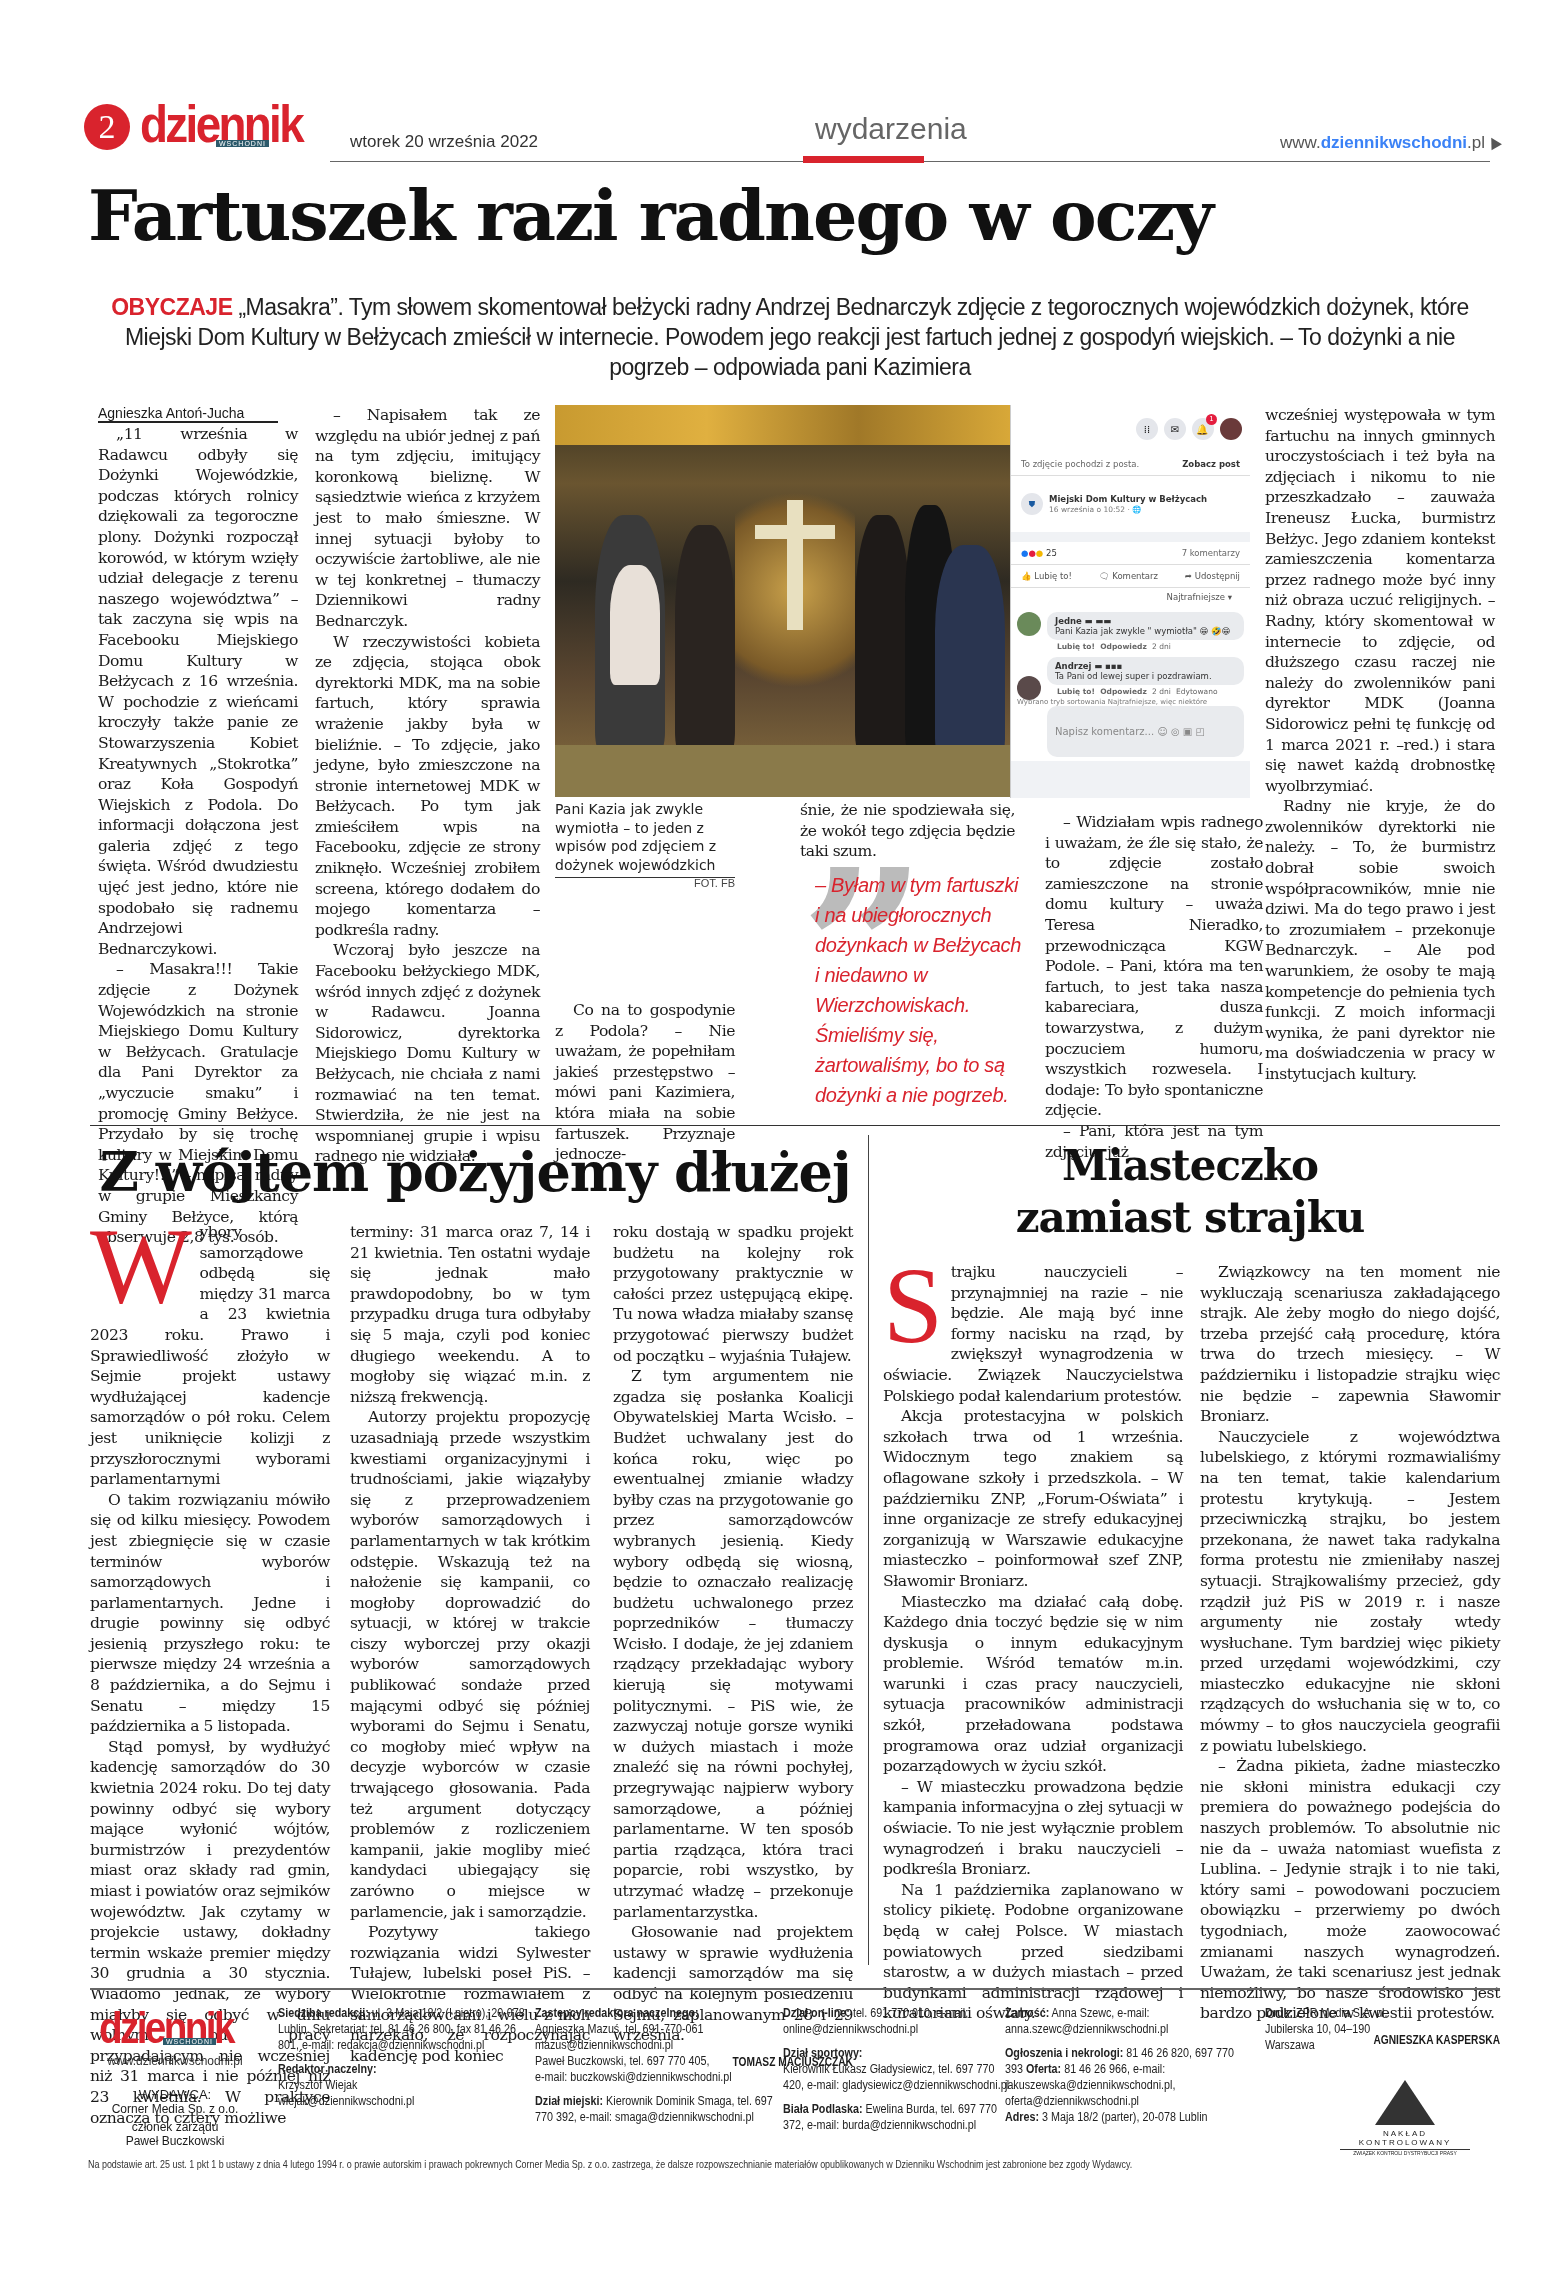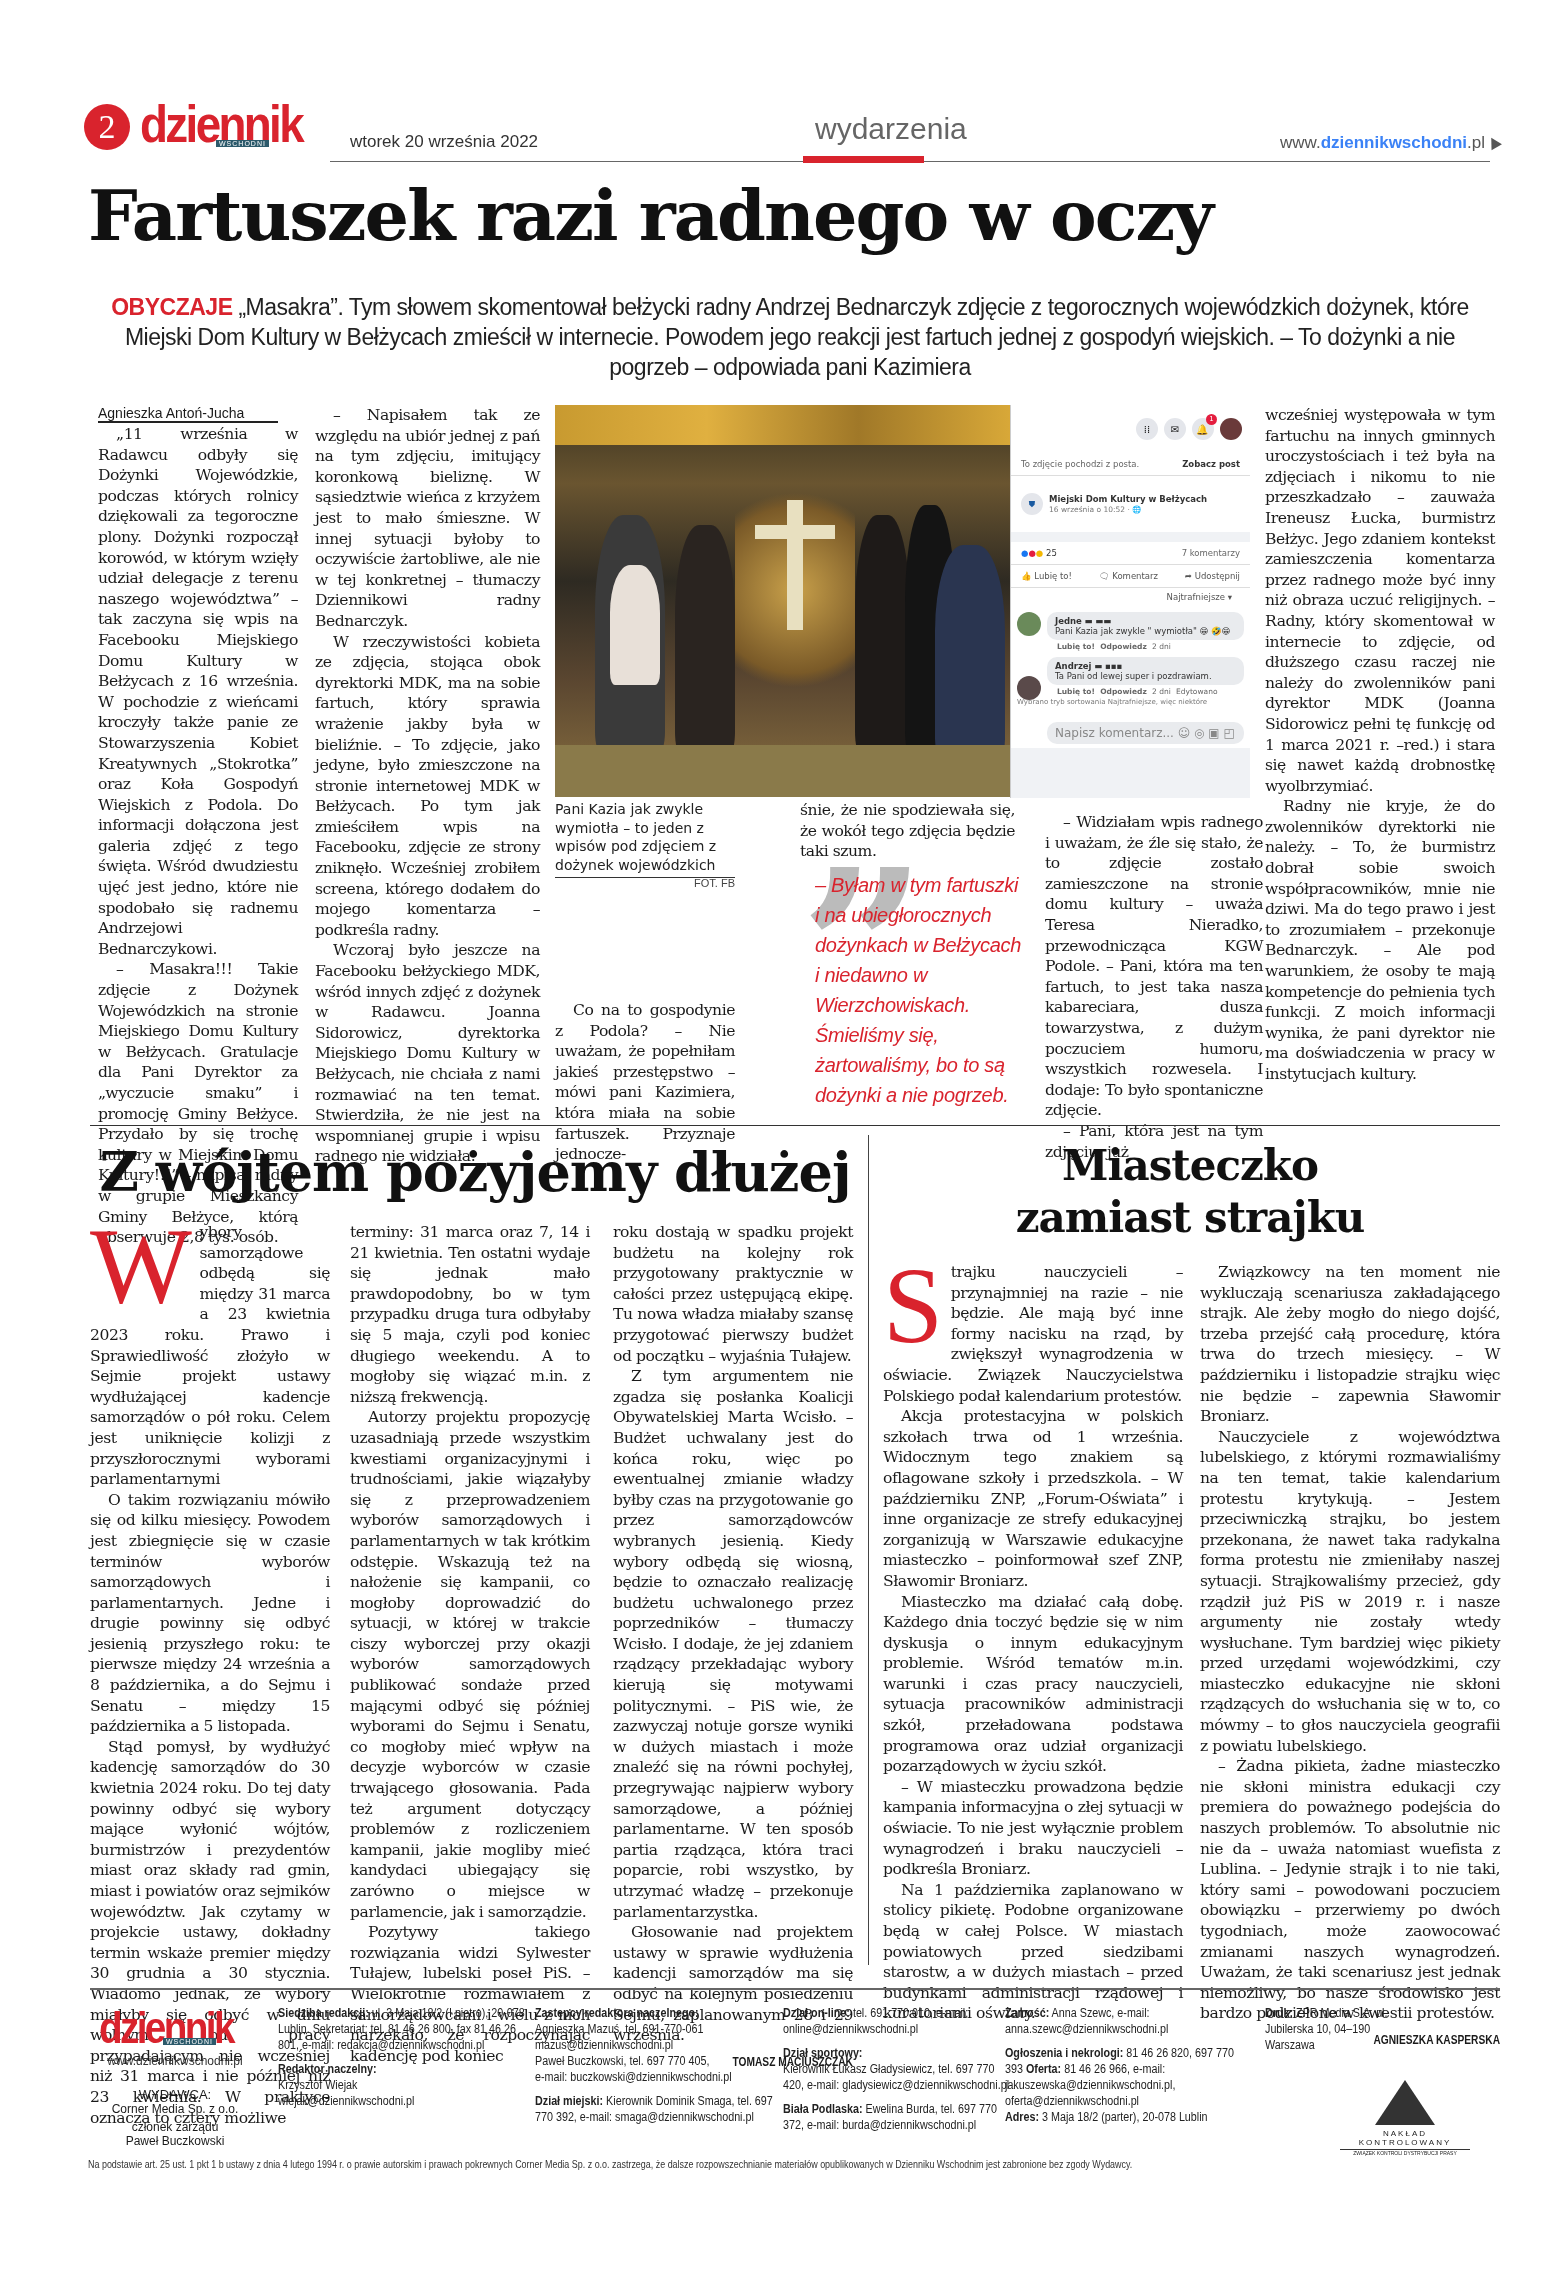--- a/index.html
+++ b/index.html
@@ -134,21 +134,21 @@
   </div>
   <div style="text-align:right;padding:4px 18px;color:#555;background:#fff"><span>Najtrafniejsze</span> ▾</div>
   <div style="background:#fff;padding:4px 6px;position:relative">
     <span class="avatar-sq" style="left:6px;top:6px;background:#6a8a5a"></span>
     <div class="comment"><b>Jedne</b> ▬ ▬▬<br><span>Pani Kazia jak zwykle " wymiotła" 😁 🤣😁</span></div>
     <div style="margin-left:40px;font-size:7.5px;color:#666;font-weight:bold"><span>Lubię to!</span>&nbsp;&nbsp;<span>Odpowiedz</span>&nbsp;&nbsp;<span style="font-weight:normal">2 dni</span></div>
     <span class="avatar-sq" style="left:6px;top:70px;background:#5a4a4a"></span>
     <div class="comment" style="margin-top:6px"><b>Andrzej</b> ▬ ▪▪▪<br><span>Ta Pani od lewej super i pozdrawiam.</span></div>
     <div style="margin-left:40px;font-size:7.5px;color:#666;font-weight:bold"><span>Lubię to!</span>&nbsp;&nbsp;<span>Odpowiedz</span>&nbsp;&nbsp;<span style="font-weight:normal">2 dni</span>&nbsp;&nbsp;<span style="font-weight:normal">Edytowano</span></div>
     <div style="font-size:7px;color:#777;margin-top:2px">Wybrano tryb sortowania Najtrafniejsze, więc niektóre</div>
-    <div style="margin:16px 0 0 30px;background:#e9ebee;border-radius:10px;padding:4px 8px;color:#888;font-size:12px"><span>Napisz komentarz...</span> <span>☺ ◎ ▣ ◰</span></div>
+    <div style="margin:0 0 0 30px;background:#e9ebee;border-radius:10px;padding:20px 8px;color:#888;font-size:10px"><span>Napisz komentarz...</span> <span>☺ ◎ ▣ ◰</span></div>
   </div>
 </div>
 
 <div class="abs" id="caption">Pani Kazia jak zwykle wymiotła – to jeden z wpisów pod zdjęciem z dożynek wojewódzkich</div>
 <div class="abs" id="fot">FOT. FB</div>
 
 <div class="col" style="left:555px;top:1000px;width:180px">
   <p>Co na to gospodynie z Podola? – Nie uważam, że popełniłam jakieś przestępstwo – mówi pani Kazimiera, która miała na sobie fartuszek. Przyznaje jednocze-</p>
 </div>
 <div class="col" style="left:800px;top:800px;width:215px">

